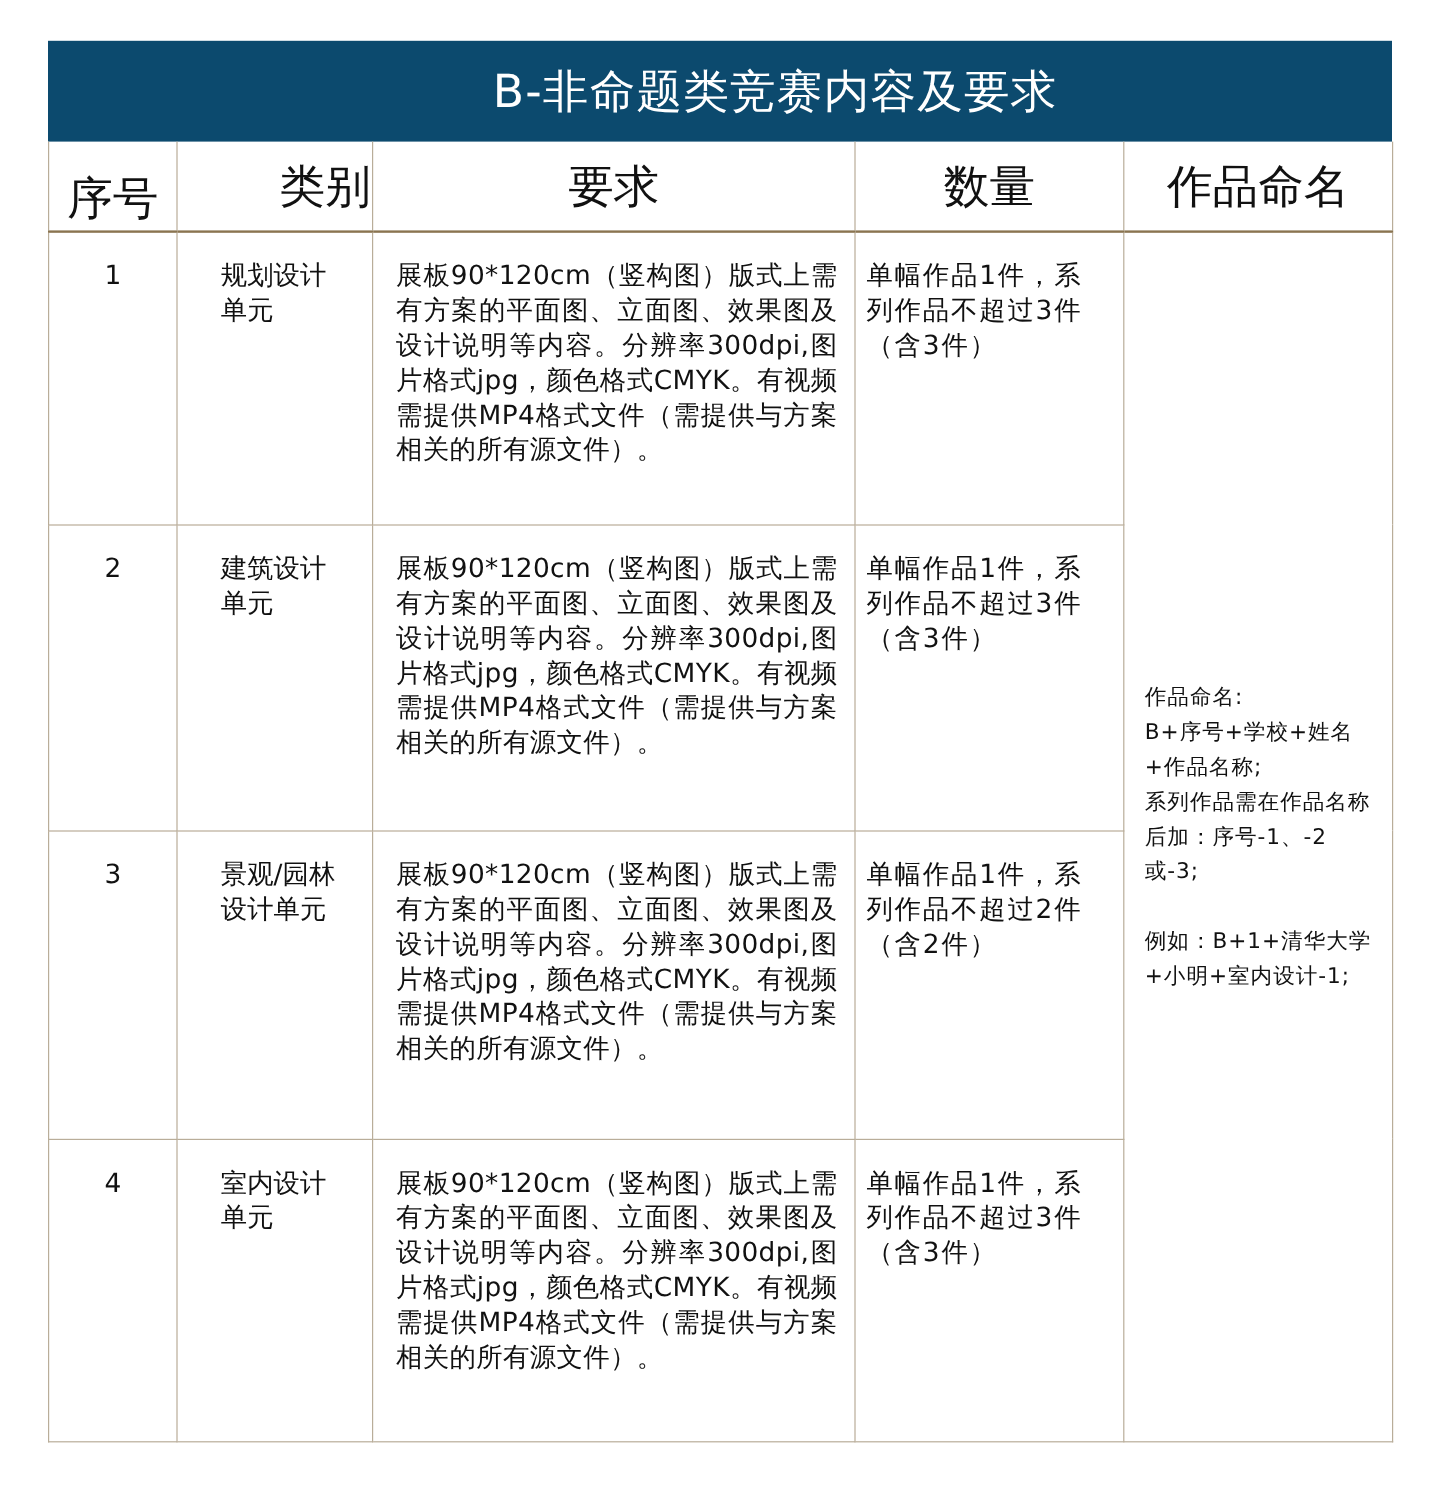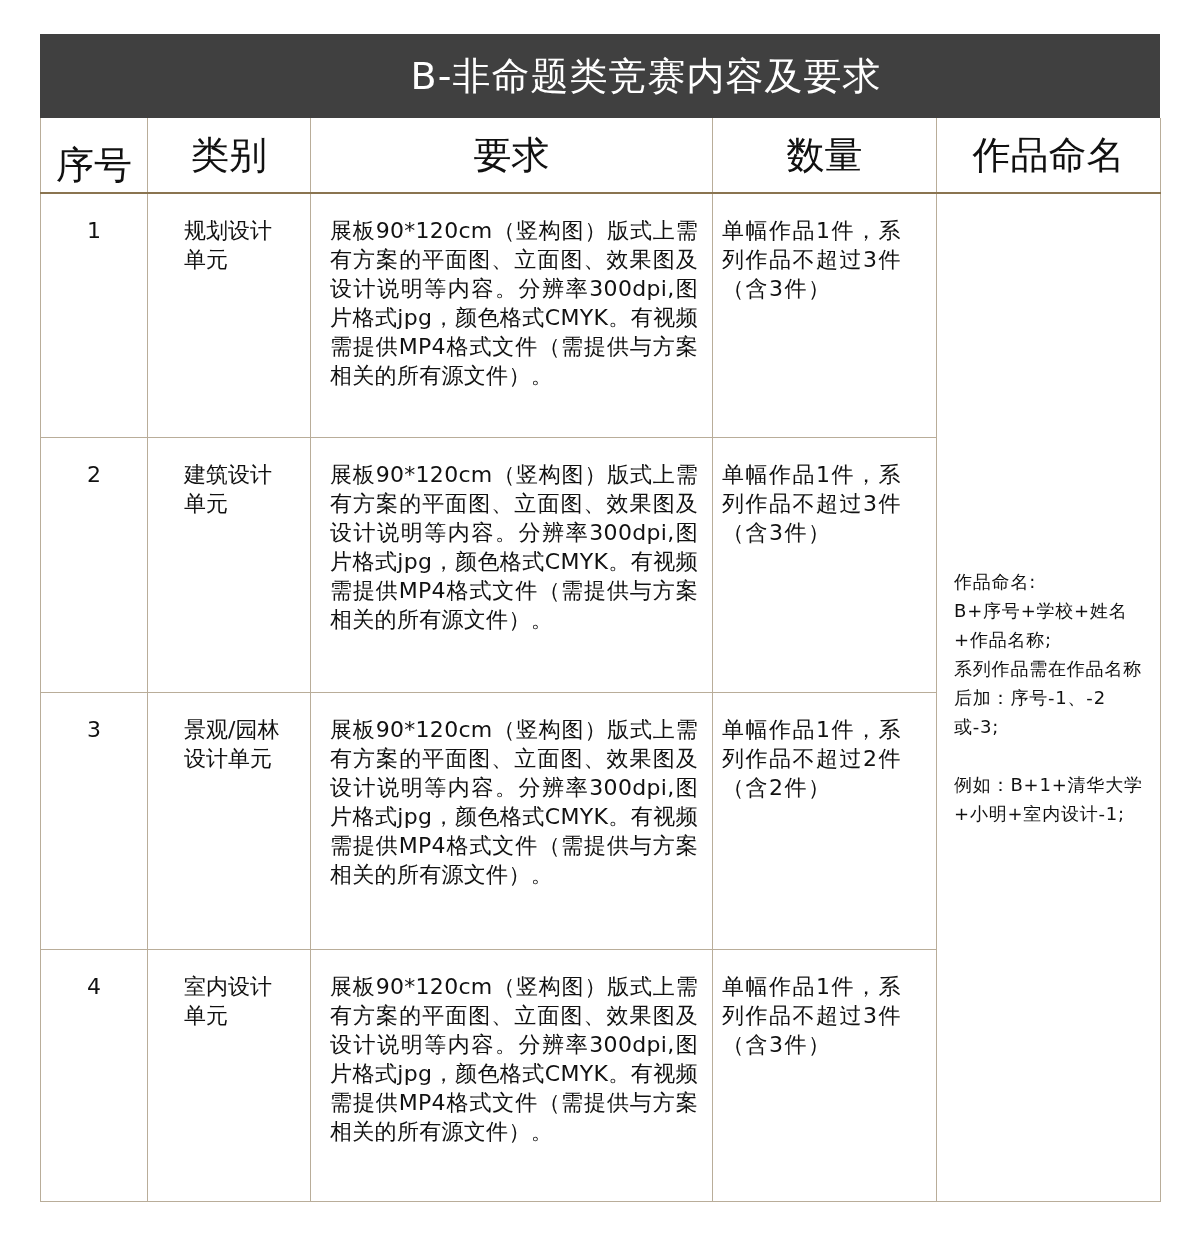--- a/index.html
+++ b/index.html
@@ -15,21 +15,21 @@
       color: #111111;
     }
     .wrap {
       position: absolute;
       left: 40px;
       top: 34px;
       width: 1120px;
     }
     .banner {
       height: 84px;
-      background: #404040;
+      background: #0c4a6e;
       color: #ffffff;
       display: flex;
       align-items: center;
       justify-content: center;
       font-size: 38px;
       letter-spacing: 1px;
       padding-left: 92px;
       box-sizing: border-box;
     }
     table {
@@ -73,21 +73,21 @@
 <body>
 
 <div class="wrap">
   <div class="banner">
     <span>B-非命题类竞赛内容及要求</span>
   </div>
   <table>
     <tbody>
         <tr class="head">
       <th class="c-no">序号</th>
-      <th class="c-cat-h" style="width:163px;">类别</th>
+      <th class="c-cat-h" style="width:163px;text-align:right;">类别</th>
       <th style="width:402px;margin-top:32px;">要求</th>
       <th style="width:224px;margin-top:48px;">数量</th>
       <th style="width:224px;">作品命名</th>
     </tr>
 
     <tr class="r1">
       <td class="c-no">1</td>
       <td class="c-cat"><span class="cat-text">规划设计
 单元</span></td>
       <td class="c-req">展板90*120cm（竖构图）版式上需有方案的平面图、立面图、效果图及设计说明等内容。分辨率300dpi,图片格式jpg，颜色格式CMYK。有视频需提供MP4格式文件（需提供与方案相关的所有源文件）。</td>

